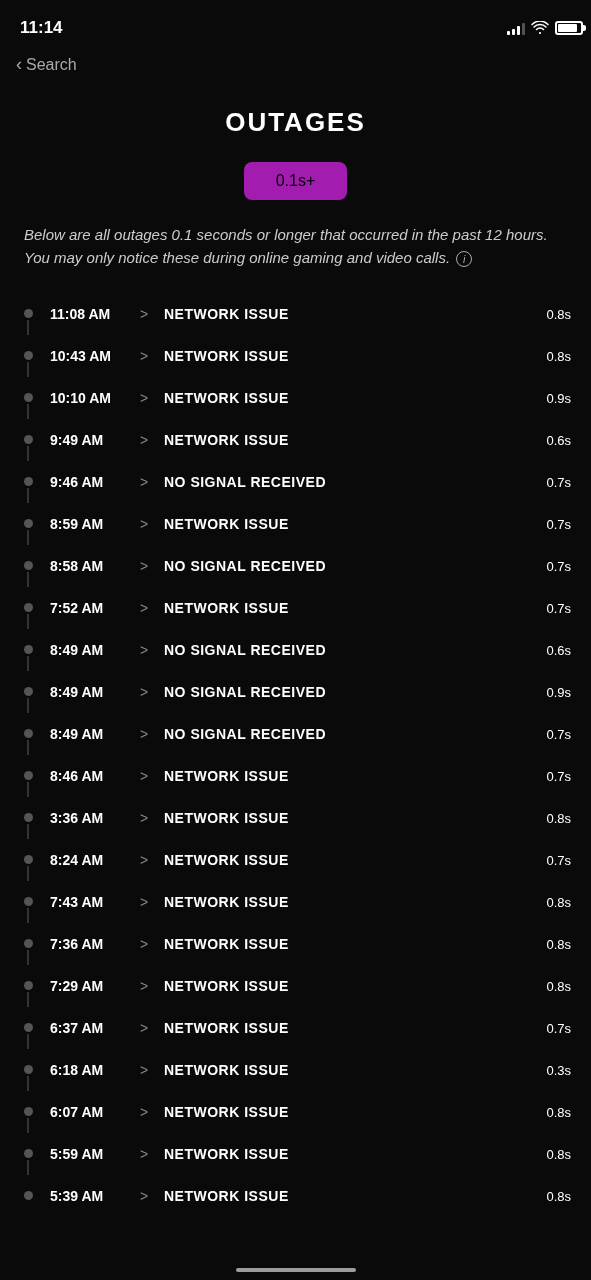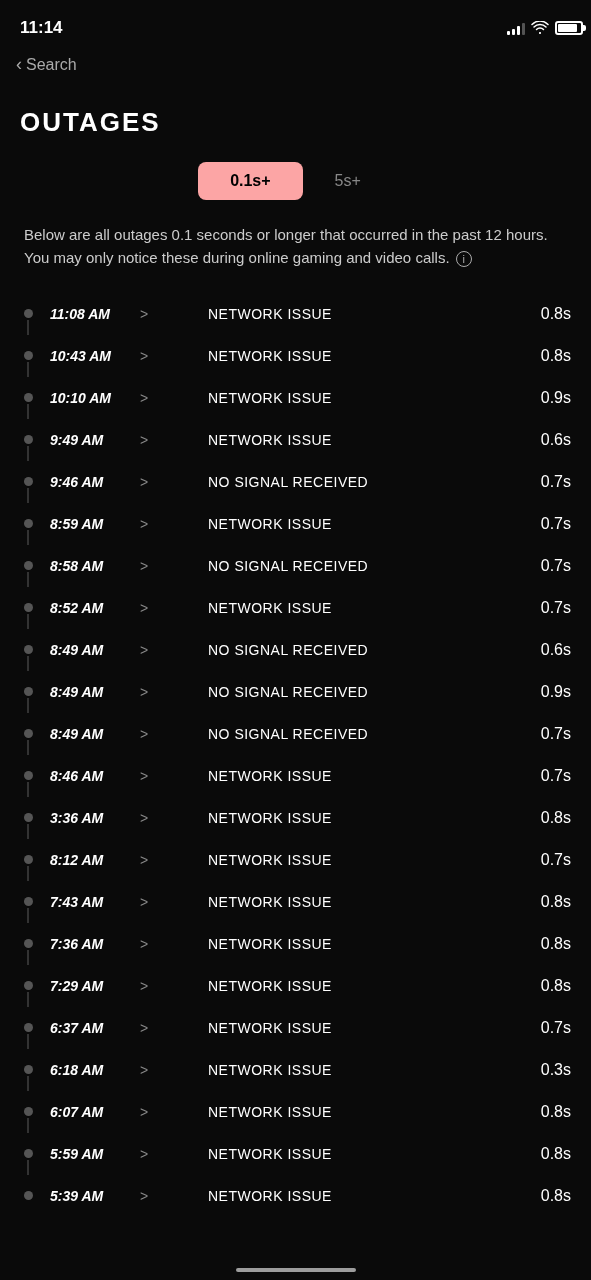--- a/index.html
+++ b/index.html
@@ -88,21 +88,21 @@
       font-size: 16px;
       cursor: pointer;
     }
     .back-chevron {
       font-size: 18px;
       color: #aaa;
     }
 
     
     .page-header {
-      text-align: left;
+      text-align: center;
       padding: 20px 20px 24px 20px;
     }
     .page-title {
       font-size: 26px;
       font-weight: 700;
       letter-spacing: 2px;
       color: #fff;
     }
 
     
@@ -115,32 +115,33 @@
     }
     .filter-tab {
       padding: 10px 32px;
       font-size: 16px;
       font-weight: 500;
       color: #888;
       cursor: pointer;
       border-radius: 8px;
     }
     .filter-tab.active {
-      background: #fca5a5;
+      background: #a21caf;
       color: #000;
-      font-weight: 700;
+      font-weight: 400;
       border-radius: 8px;
     }
 
     
     .description {
       padding: 0 24px 24px 24px;
       font-size: 15px;
       color: #cccccc;
       line-height: 1.5;
+      font-style: italic;
     }
     .info-icon {
       display: inline-block;
       width: 16px;
       height: 16px;
       border: 1.5px solid #aaa;
       border-radius: 50%;
       text-align: center;
       line-height: 14px;
       font-size: 11px;
@@ -184,39 +185,37 @@
       background: #333;
       margin-top: 2px;
     }
     .time-col {
       margin-left: 30px;
       width: 90px;
       font-size: 14px;
       font-weight: 700;
       color: #fff;
       flex-shrink: 0;
-      font-style: italic;
     }
     .arrow-col {
       width: 20px;
       color: #888;
       font-size: 14px;
       flex-shrink: 0;
     }
     .type-col {
       flex: 1;
       font-size: 14px;
-      font-weight: 400;
+      font-weight: 700;
       color: #fff;
       letter-spacing: 0.5px;
       padding-left: 4px;
-      margin-left: 44px;
     }
     .duration-col {
-      font-size: 16px;
+      font-size: 13px;
       color: #fff;
       font-weight: 400;
       width: 36px;
       text-align: right;
     }
     .outage-item:last-child .line-below {
       display: none;
     }
     
     .scroll-indicator {
@@ -261,21 +260,20 @@
     <span>Search</span>
   </div>
 </div>
 
 <div class="page-header">
   <h1 class="page-title">OUTAGES</h1>
 </div>
 
 <div class="filter-tabs">
   <div class="filter-tab active">0.1s+</div>
-  <div class="filter-tab">5s+</div>
 </div>
 
 <div class="description">
   <span>Below are all outages 0.1 seconds or longer that occurred in the past 12 hours. You may only notice these during online gaming and video calls.</span>
   <span class="info-icon">i</span>
 </div>
 
 <div class="outage-list" id="outage-list">
 <div class="outage-item">
     <div class="timeline-col">
@@ -345,21 +343,21 @@
     <div class="time-col">8:58 AM</div>
     <div class="arrow-col">&gt;</div>
     <div class="type-col">NO SIGNAL RECEIVED</div>
     <div class="duration-col">0.7s</div>
   </div>
     <div class="outage-item">
     <div class="timeline-col">
       <div class="dot"></div>
       <div class="line-below"></div>
     </div>
-    <div class="time-col">8:52 AM</div>
+    <div class="time-col">7:52 AM</div>
     <div class="arrow-col">&gt;</div>
     <div class="type-col">NETWORK ISSUE</div>
     <div class="duration-col">0.7s</div>
   </div>
     <div class="outage-item">
     <div class="timeline-col">
       <div class="dot"></div>
       <div class="line-below"></div>
     </div>
     <div class="time-col">8:49 AM</div>
@@ -405,21 +403,21 @@
     <div class="time-col">3:36 AM</div>
     <div class="arrow-col">&gt;</div>
     <div class="type-col">NETWORK ISSUE</div>
     <div class="duration-col">0.8s</div>
   </div>
     <div class="outage-item">
     <div class="timeline-col">
       <div class="dot"></div>
       <div class="line-below"></div>
     </div>
-    <div class="time-col">8:12 AM</div>
+    <div class="time-col">8:24 AM</div>
     <div class="arrow-col">&gt;</div>
     <div class="type-col">NETWORK ISSUE</div>
     <div class="duration-col">0.7s</div>
   </div>
     <div class="outage-item">
     <div class="timeline-col">
       <div class="dot"></div>
       <div class="line-below"></div>
     </div>
     <div class="time-col">7:43 AM</div>

